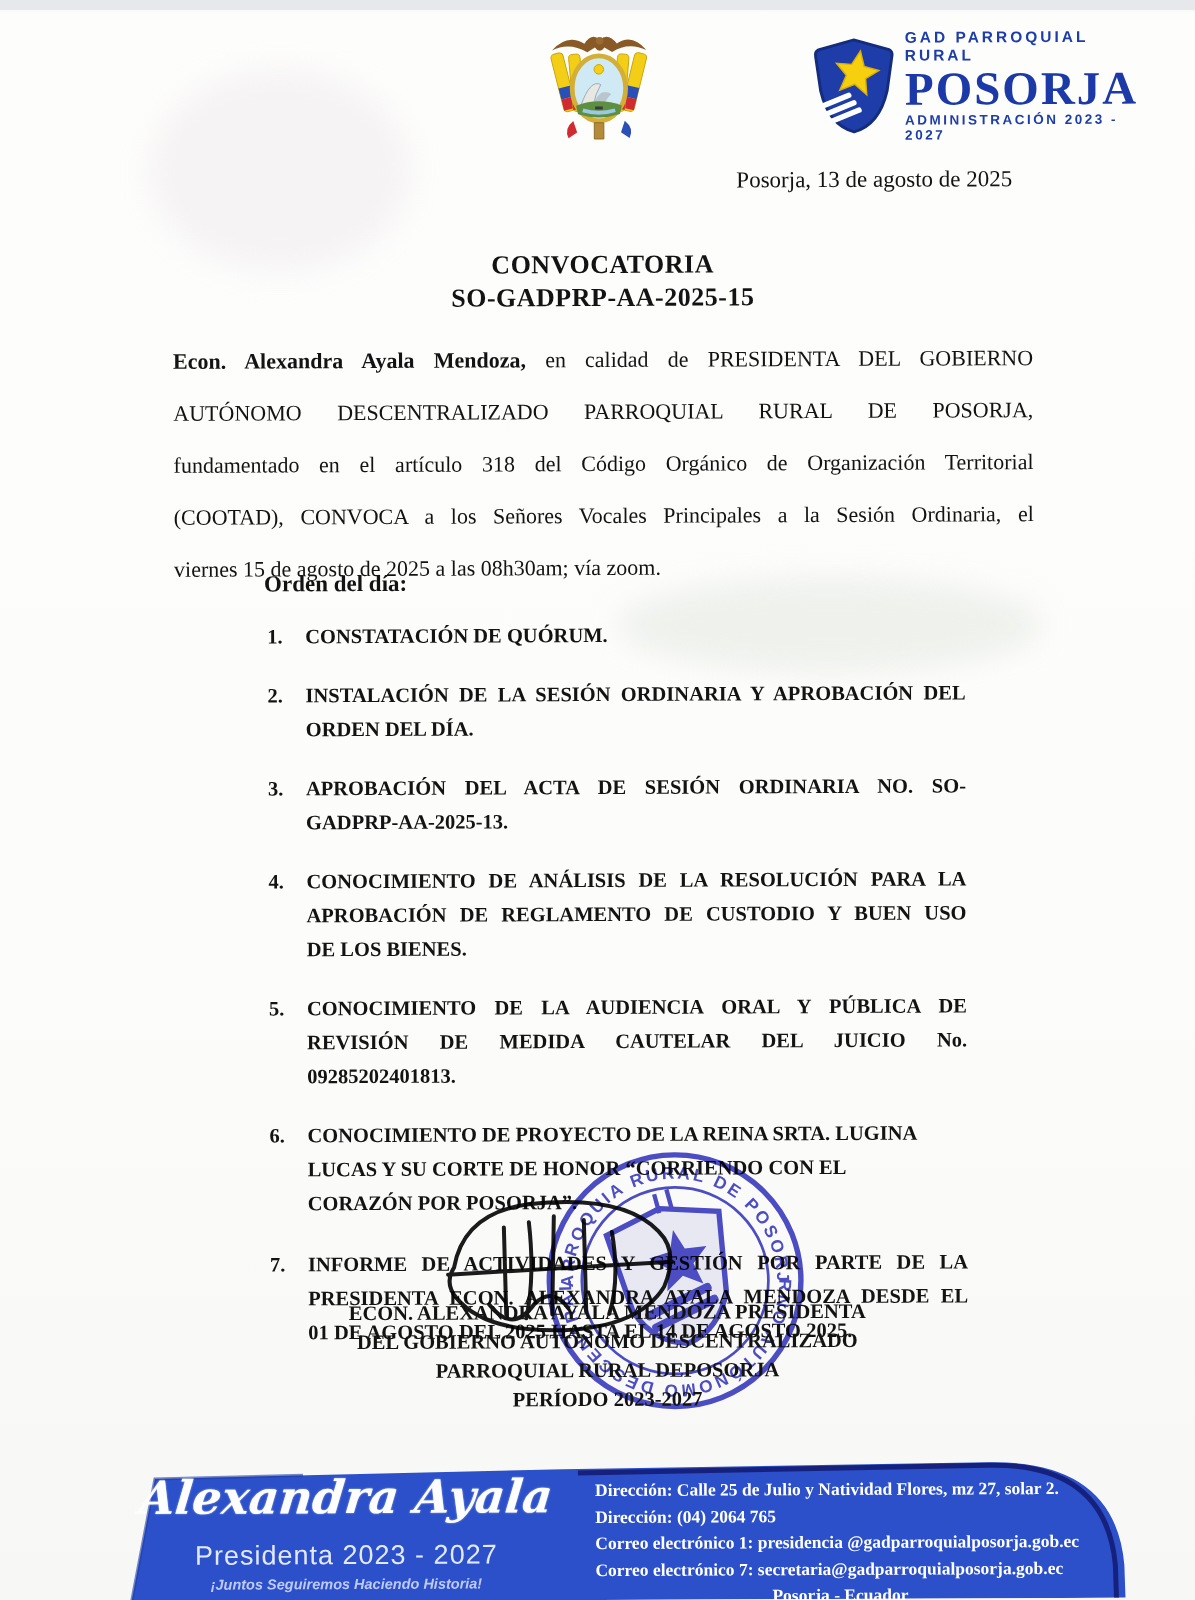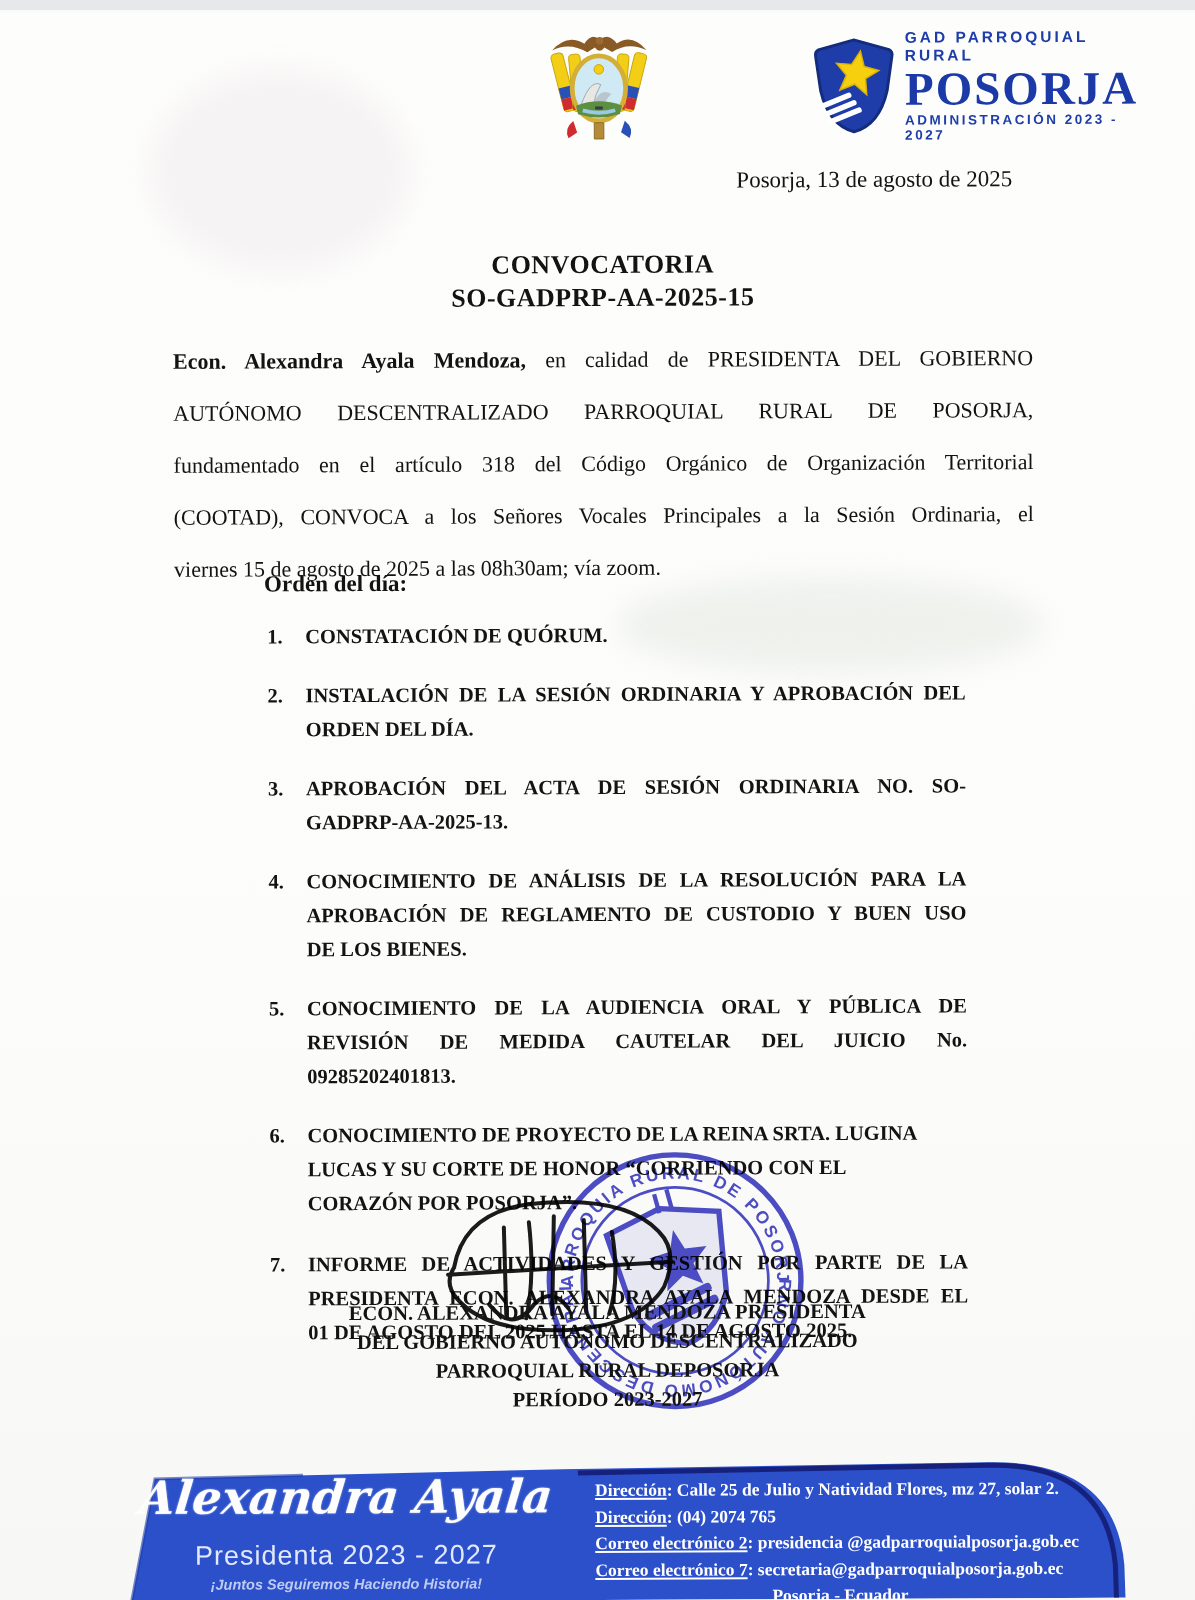--- a/index.html
+++ b/index.html
@@ -53,21 +53,21 @@
   
   .footer{position:absolute;left:0;top:1455px;width:1195px;height:145px;font-family:"Liberation Sans",sans-serif;}
   .footer svg.band{position:absolute;inset:0;}
   .f-name{position:absolute;left:128px;top:14px;width:430px;text-align:center;color:#fdfdfe;
           font-family:"DejaVu Serif",serif;font-style:italic;font-weight:bold;font-size:46px;
           transform:skewX(-6deg);text-shadow:0 0 2px rgba(255,255,255,.65);}
   .f-sub{position:absolute;left:128px;top:84px;width:430px;text-align:center;color:#e3e9fd;font-size:27px;letter-spacing:1px;}
   .f-tag{position:absolute;left:128px;top:120px;width:430px;text-align:center;color:#bfcaf3;font-size:14.5px;font-style:italic;font-weight:bold;}
   .f-contact{position:absolute;left:592px;top:22px;width:490px;color:#ffffff;
              font-family:"Liberation Serif",serif;font-weight:bold;font-size:17.5px;line-height:26.5px;}
-  .f-contact .clabel{text-decoration:underline;text-decoration-thickness:1.5px;text-underline-offset:2px;}
+  .f-contact .clabel{text-decoration-thickness:1.5px;text-underline-offset:2px;}
   .f-loc{text-align:center;}
 </style>
 </head>
 <body>
 
 <div class="page">
   <div class="scan-strip"></div>
   <div class="smudge a"></div>
   <div class="smudge b"></div>
 
@@ -257,21 +257,21 @@
       <svg class="band" viewBox="0 0 1195 145" preserveAspectRatio="none">
         <path d="M128,145 L152,22 L560,14 L985,9 Q1112,7 1121,112 L1122,145 Z" fill="#2b50c9"></path>
         <path d="M575,18 L985,12 Q1103,10 1112,112 L1113,145" fill="none" stroke="#16217d" stroke-width="5"></path>
         <path d="M128,145 L152,22 L300,19" fill="none" stroke="#1d3ba6" stroke-width="3" opacity=".6"></path>
       </svg>
       <div class="f-name">Alexandra Ayala</div>
       <div class="f-sub">Presidenta 2023 - 2027</div>
       <div class="f-tag">¡Juntos Seguiremos Haciendo Historia!</div>
       <div class="f-contact">
         <div><span class="clabel">Dirección</span><span>: Calle 25 de Julio y Natividad Flores, mz 27, solar 2.</span></div>
-        <div><span class="clabel">Dirección</span><span>: (04) 2074 765</span></div>
-        <div><span class="clabel">Correo electrónico 2</span><span>: presidencia @gadparroquialposorja.gob.ec</span></div>
+        <div><span class="clabel">Dirección</span><span>: (04) 2064 765</span></div>
+        <div><span class="clabel">Correo electrónico 1</span><span>: presidencia @gadparroquialposorja.gob.ec</span></div>
         <div><span class="clabel">Correo electrónico 7</span><span>: secretaria@gadparroquialposorja.gob.ec</span></div>
         <div class="f-loc">Posorja - Ecuador</div>
       </div>
     </div>
 
   </div>
 </div>
 
 </body></html>

